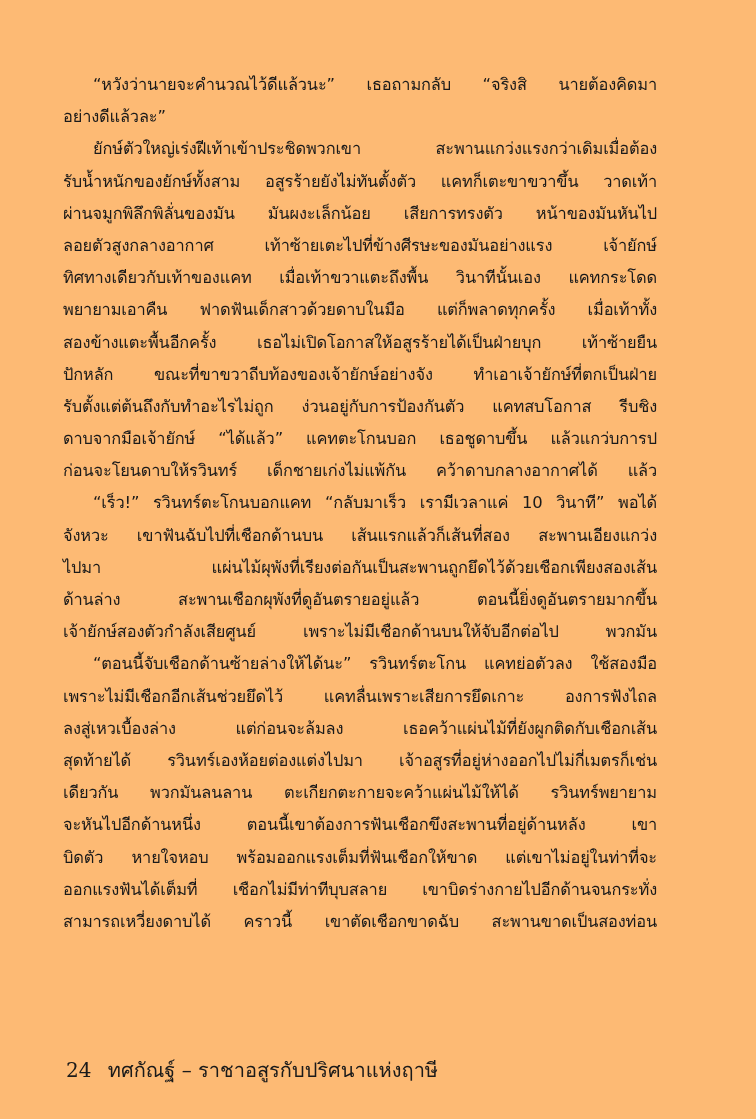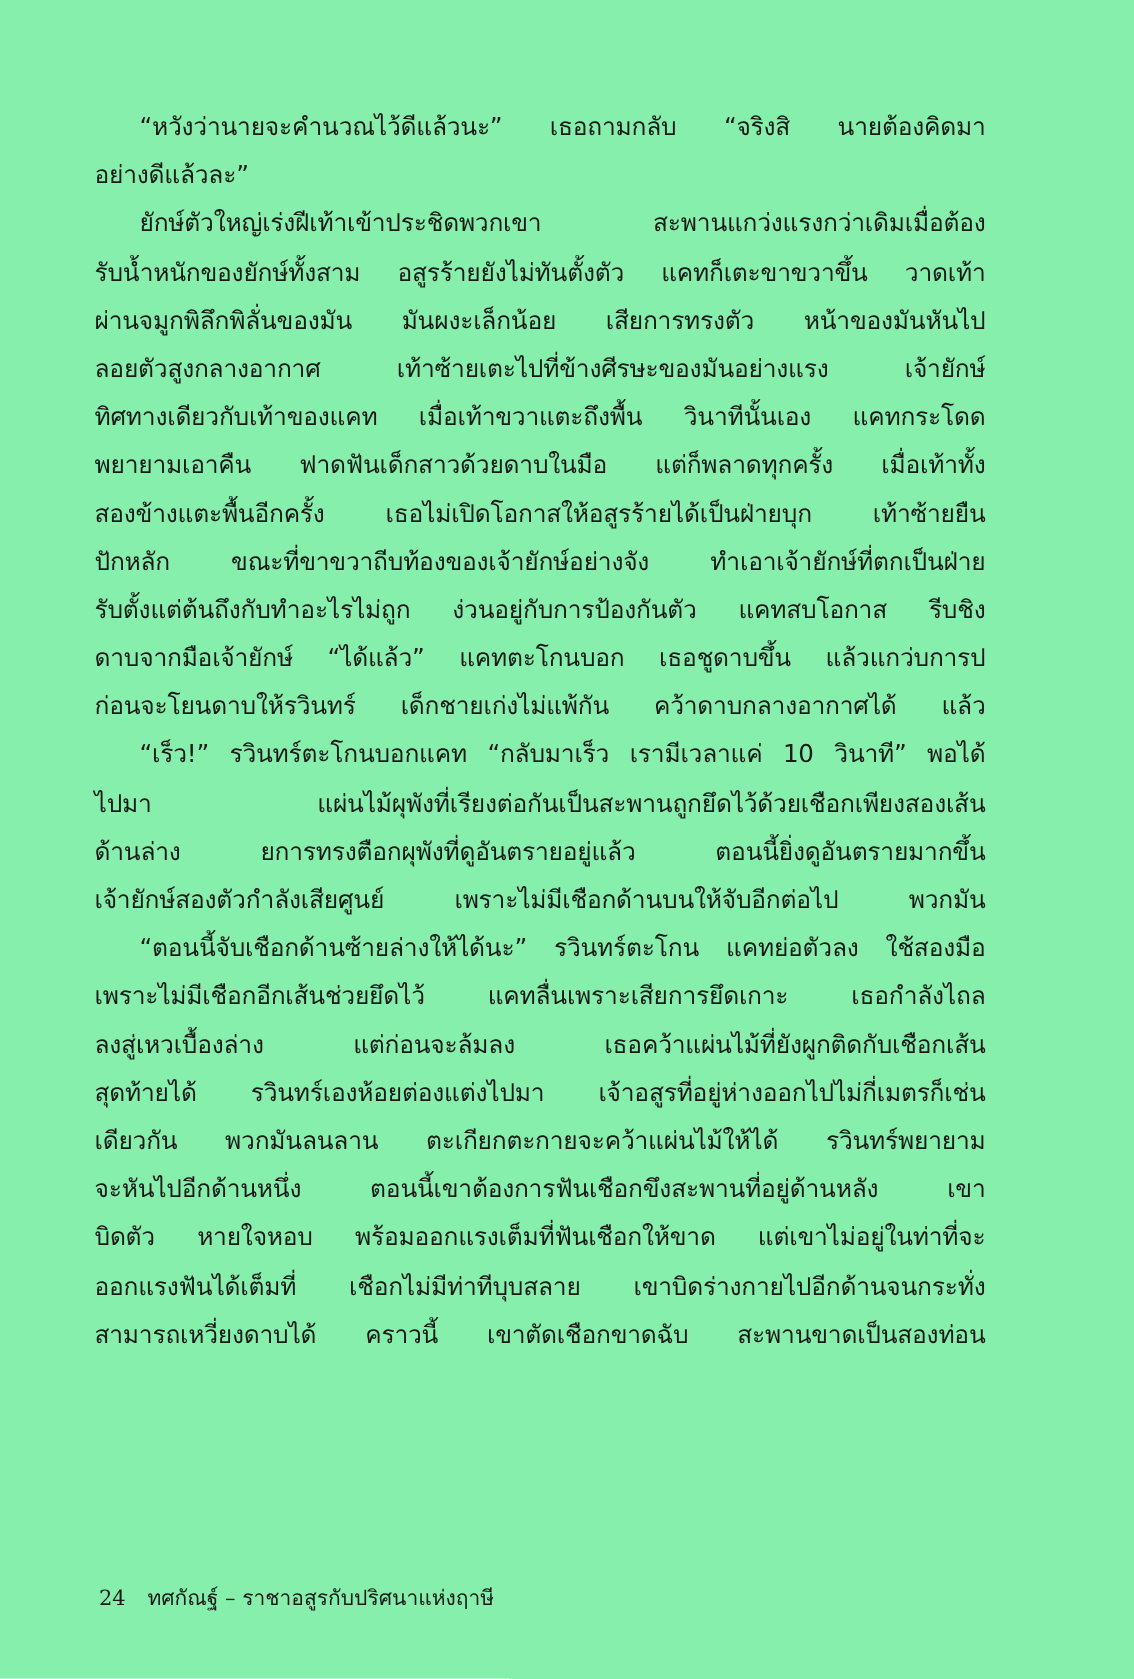--- a/index.html
+++ b/index.html
@@ -12,21 +12,21 @@
     height: 1119px;
     position: relative;
     overflow: hidden;
     color: #1a1a1a;
     font-family: "DejaVu Sans", "Liberation Sans", sans-serif;
   }
   .page {
     position: absolute;
     left: 0; top: 0;
     width: 756px; height: 1119px;
-    background: #86efac;
+    background: #fdba74;
   }
   .body-text {
     position: absolute;
     left: 63px;
     top: 69px;
     width: 594px;
   }
   .line {
     display: block;
     height: 32.2px;
@@ -41,21 +41,21 @@
     padding-left: 30px;
   }
   .line.last {
     text-align-last: left;
   }
   .footer {
     position: absolute;
     left: 66px;
     top: 1054px;
     font-family: "DejaVu Serif", "Liberation Serif", serif;
-    font-size: 14px;
+    font-size: 20px;
     color: #1a1a1a;
     white-space: nowrap;
   }
   .footer .page-num {
     margin-right: 10px;
   }
 </style>
 </head>
 <body>
 
@@ -68,25 +68,26 @@
       <span class="line">ผ่านจมูกพิลึกพิลั่นของมัน มันผงะเล็กน้อย เสียการทรงตัว หน้าของมันหันไป</span>
       <span class="line">ลอยตัวสูงกลางอากาศ เท้าซ้ายเตะไปที่ข้างศีรษะของมันอย่างแรง เจ้ายักษ์</span>
       <span class="line">ทิศทางเดียวกับเท้าของแคท เมื่อเท้าขวาแตะถึงพื้น วินาทีนั้นเอง แคทกระโดด</span>
       <span class="line">พยายามเอาคืน ฟาดฟันเด็กสาวด้วยดาบในมือ แต่ก็พลาดทุกครั้ง เมื่อเท้าทั้ง</span>
       <span class="line">สองข้างแตะพื้นอีกครั้ง เธอไม่เปิดโอกาสให้อสูรร้ายได้เป็นฝ่ายบุก เท้าซ้ายยืน</span>
       <span class="line">ปักหลัก ขณะที่ขาขวาถีบท้องของเจ้ายักษ์อย่างจัง ทำเอาเจ้ายักษ์ที่ตกเป็นฝ่าย</span>
       <span class="line">รับตั้งแต่ต้นถึงกับทำอะไรไม่ถูก ง่วนอยู่กับการป้องกันตัว แคทสบโอกาส รีบชิง</span>
       <span class="line">ดาบจากมือเจ้ายักษ์ “ได้แล้ว” แคทตะโกนบอก เธอชูดาบขึ้น แล้วแกว่บการป</span>
       <span class="line">ก่อนจะโยนดาบให้รวินทร์ เด็กชายเก่งไม่แพ้กัน คว้าดาบกลางอากาศได้ แล้ว</span>
       <span class="line indent">“เร็ว!” รวินทร์ตะโกนบอกแคท “กลับมาเร็ว เรามีเวลาแค่ 10 วินาที” พอได้</span>
+      <span class="line">จังหวะ เขาฟันฉับไปที่เชือกด้านบน เส้นแรกแล้วก็เส้นที่สอง สะพานเอียงแกว่ง</span>
       <span class="line">ไปมา แผ่นไม้ผุพังที่เรียงต่อกันเป็นสะพานถูกยึดไว้ด้วยเชือกเพียงสองเส้น</span>
-      <span class="line">ด้านล่าง ยการทรงตือกผุพังที่ดูอันตรายอยู่แล้ว ตอนนี้ยิ่งดูอันตรายมากขึ้น</span>
+      <span class="line">ด้านล่าง สะพานเชือกผุพังที่ดูอันตรายอยู่แล้ว ตอนนี้ยิ่งดูอันตรายมากขึ้น</span>
       <span class="line">เจ้ายักษ์สองตัวกำลังเสียศูนย์ เพราะไม่มีเชือกด้านบนให้จับอีกต่อไป พวกมัน</span>
       <span class="line indent">“ตอนนี้จับเชือกด้านซ้ายล่างให้ได้นะ” รวินทร์ตะโกน แคทย่อตัวลง ใช้สองมือ</span>
-      <span class="line">เพราะไม่มีเชือกอีกเส้นช่วยยึดไว้ แคทลื่นเพราะเสียการยึดเกาะ เธอกำลังไถล</span>
+      <span class="line">เพราะไม่มีเชือกอีกเส้นช่วยยึดไว้ แคทลื่นเพราะเสียการยึดเกาะ องการฟังไถล</span>
       <span class="line">ลงสู่เหวเบื้องล่าง แต่ก่อนจะล้มลง เธอคว้าแผ่นไม้ที่ยังผูกติดกับเชือกเส้น</span>
       <span class="line">สุดท้ายได้ รวินทร์เองห้อยต่องแต่งไปมา เจ้าอสูรที่อยู่ห่างออกไปไม่กี่เมตรก็เช่น</span>
       <span class="line">เดียวกัน พวกมันลนลาน ตะเกียกตะกายจะคว้าแผ่นไม้ให้ได้ รวินทร์พยายาม</span>
       <span class="line">จะหันไปอีกด้านหนึ่ง ตอนนี้เขาต้องการฟันเชือกขึงสะพานที่อยู่ด้านหลัง เขา</span>
       <span class="line">บิดตัว หายใจหอบ พร้อมออกแรงเต็มที่ฟันเชือกให้ขาด แต่เขาไม่อยู่ในท่าที่จะ</span>
       <span class="line">ออกแรงฟันได้เต็มที่ เชือกไม่มีท่าทีบุบสลาย เขาบิดร่างกายไปอีกด้านจนกระทั่ง</span>
       <span class="line">สามารถเหวี่ยงดาบได้ คราวนี้ เขาตัดเชือกขาดฉับ สะพานขาดเป็นสองท่อน</span>
     </div>
 
   <div class="footer">

